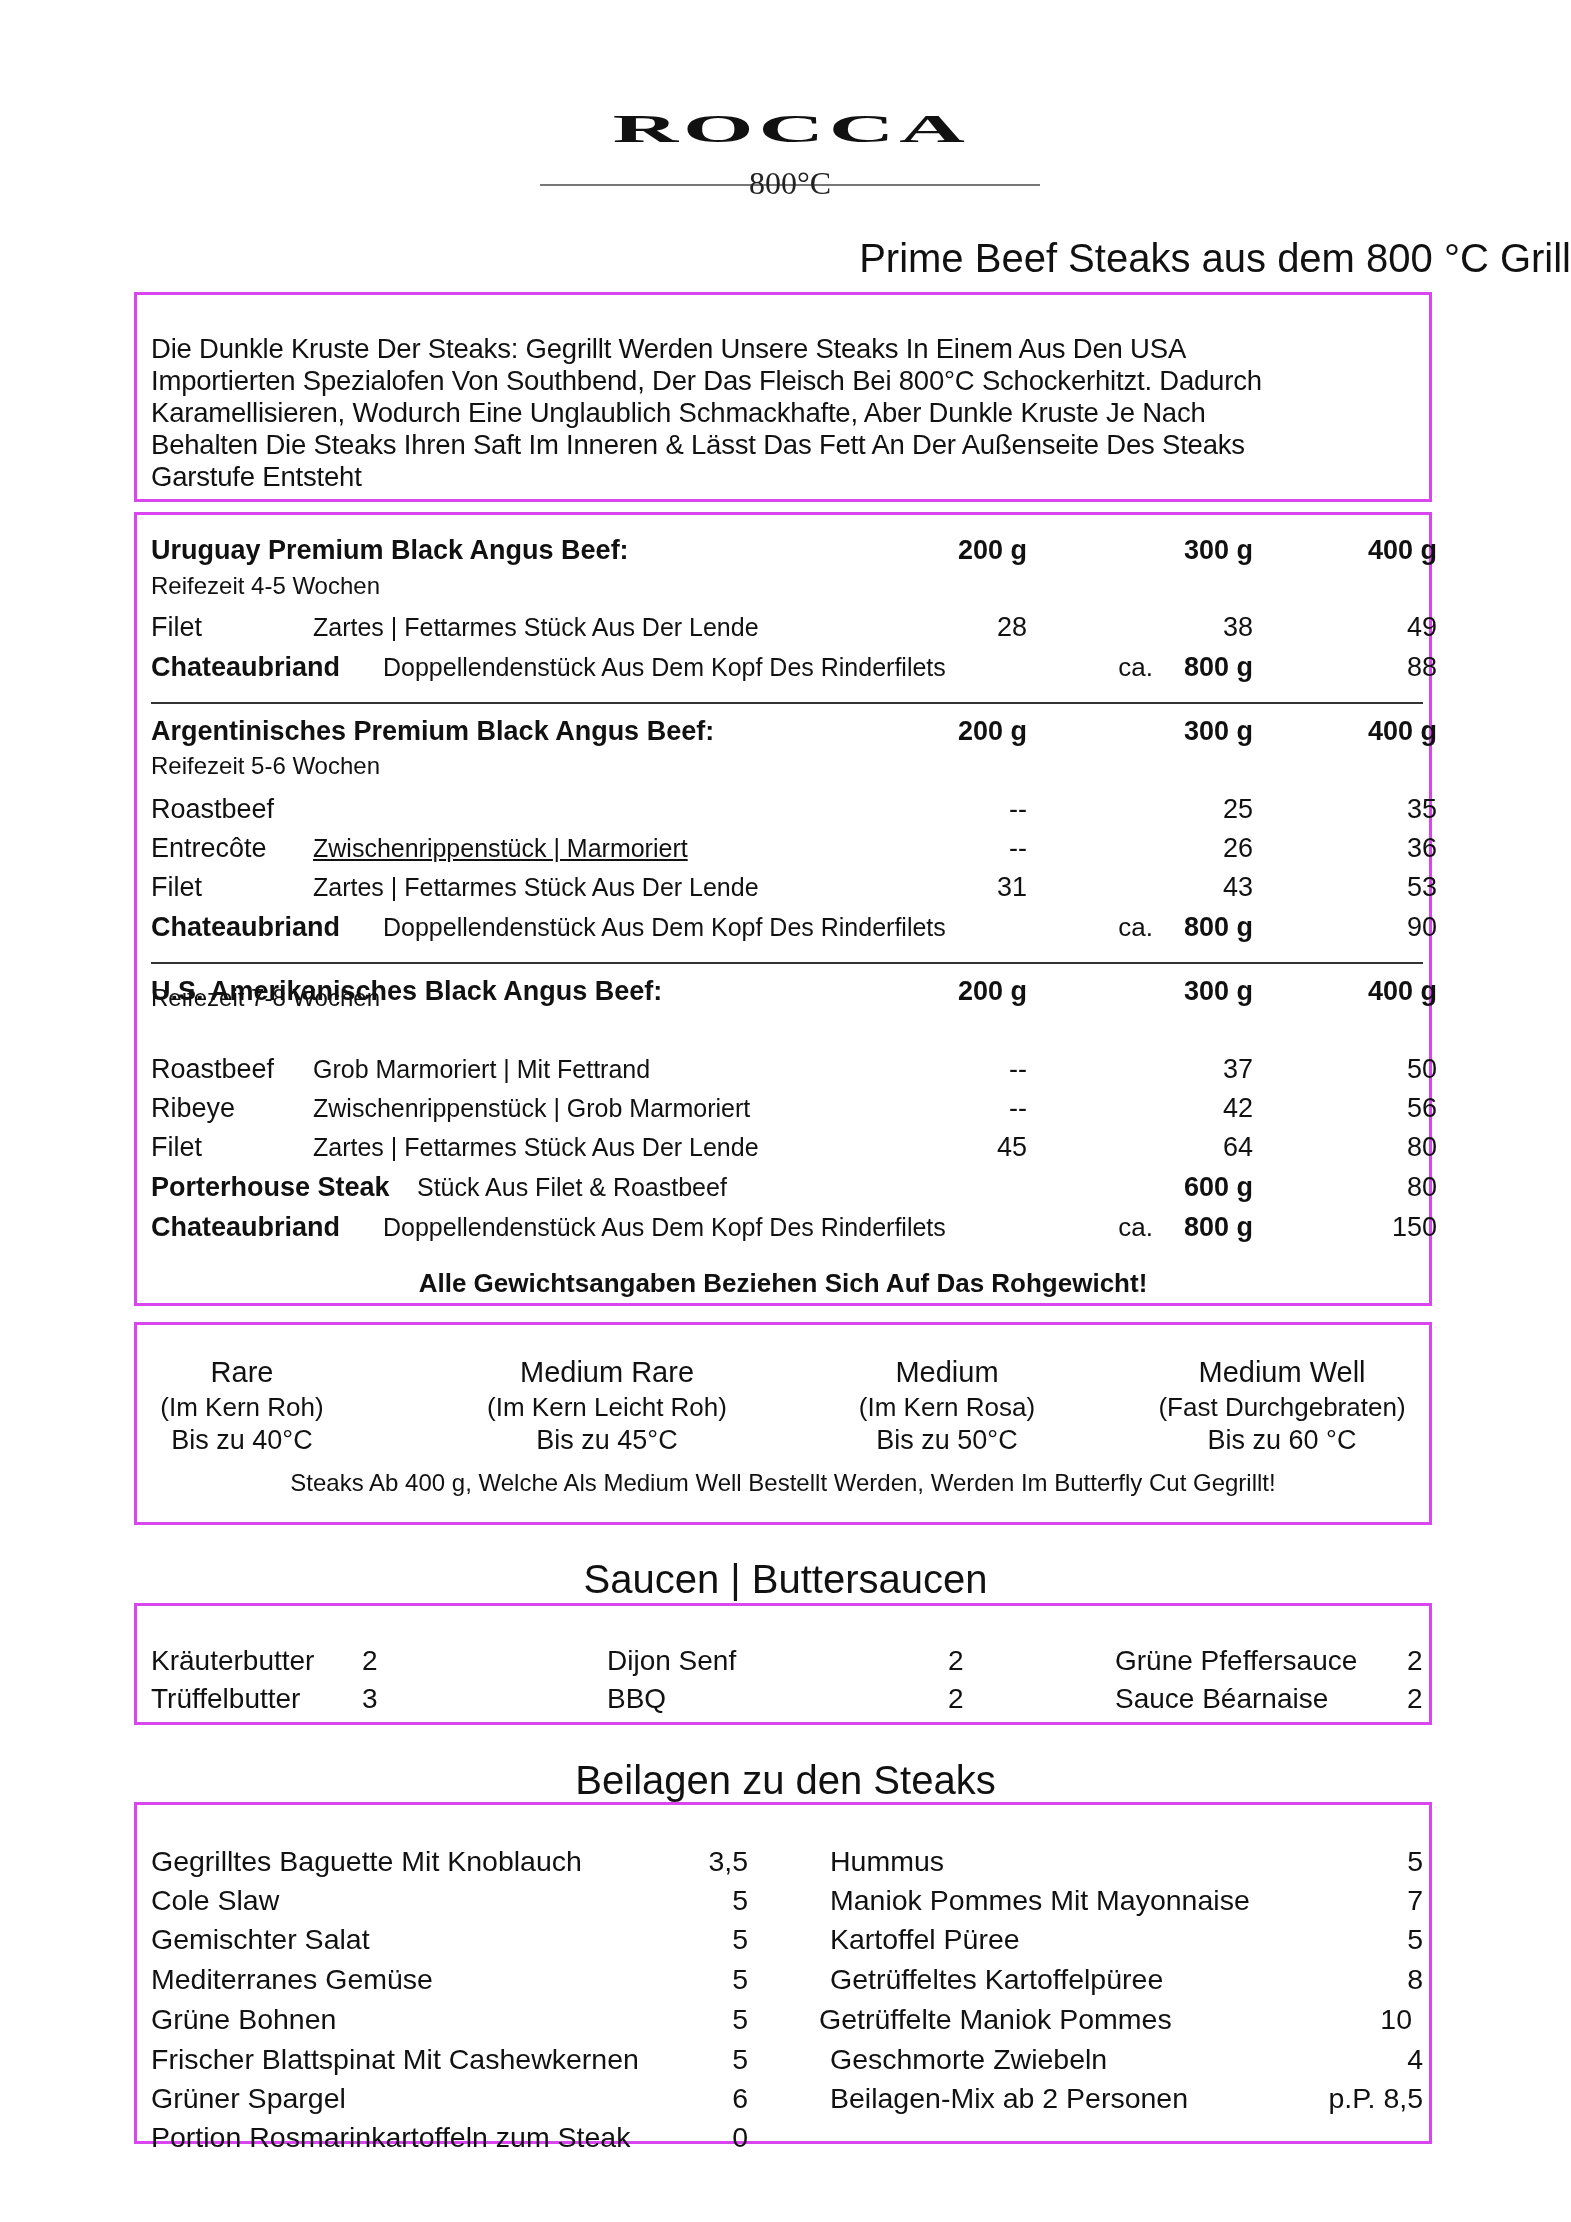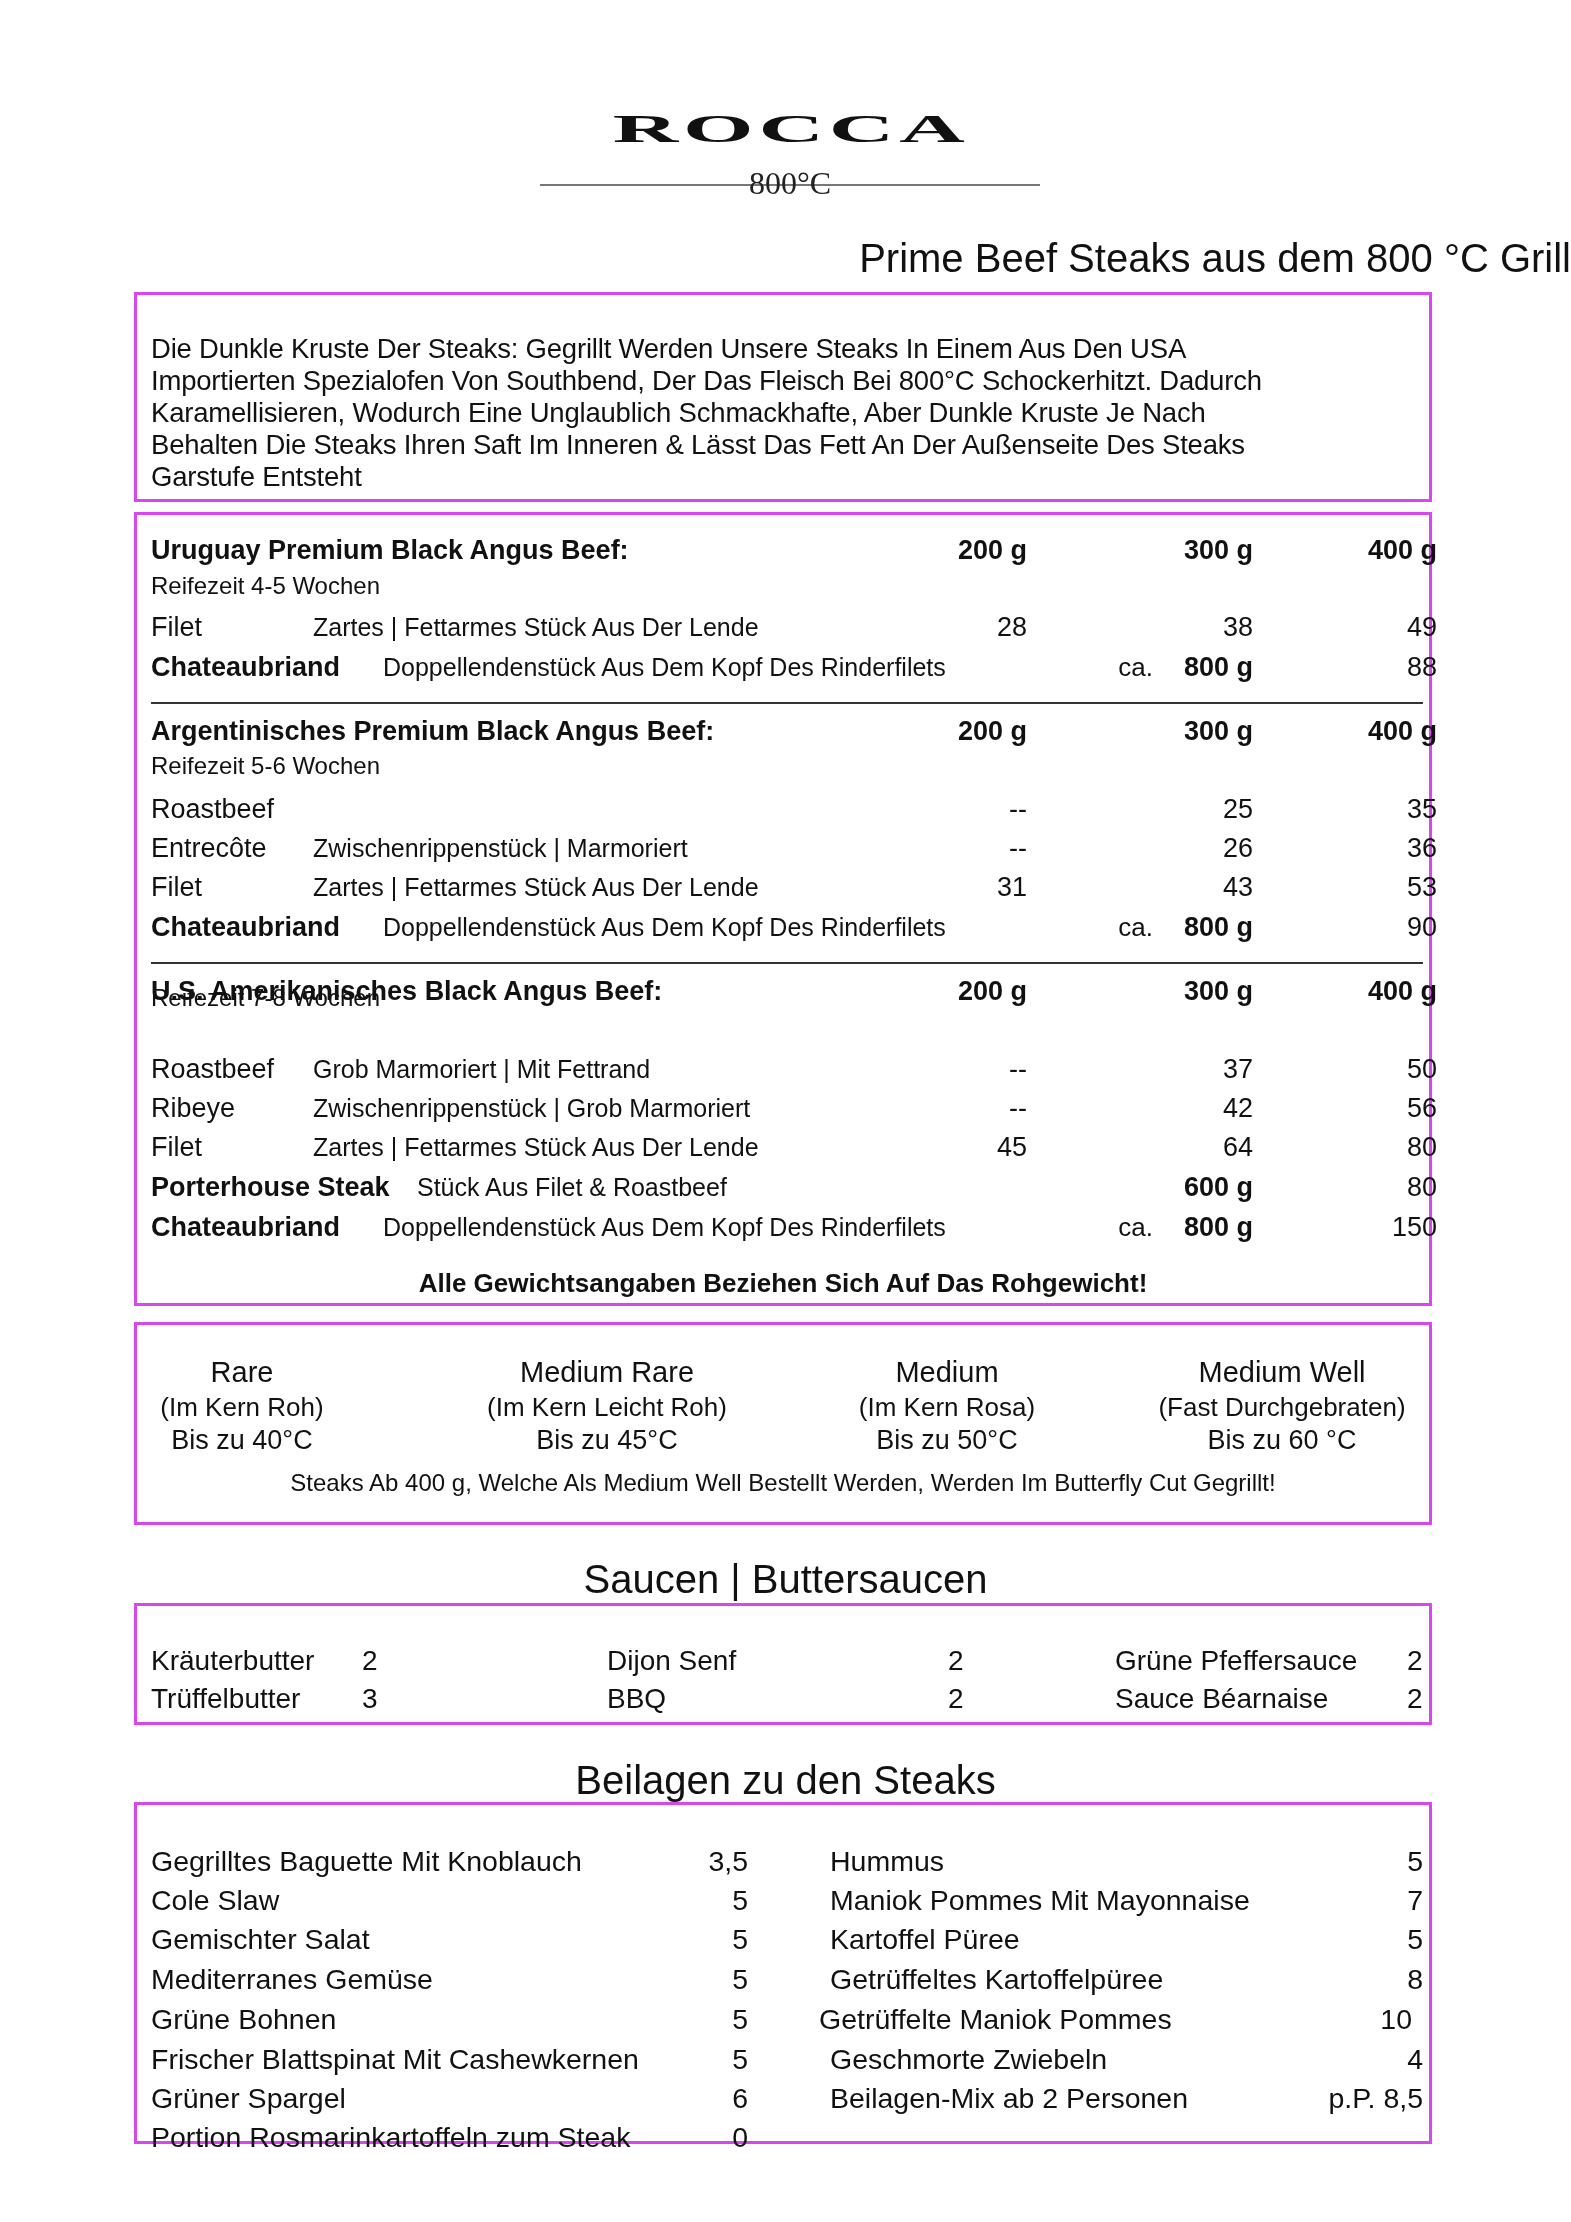--- a/index.html
+++ b/index.html
@@ -255,21 +255,21 @@
     <span class="cut">Reifezeit 5-6 Wochen</span>
   </div>
   <div class="row" style="top:276px;">
     <span class="cut">Roastbeef</span>
     <span class="col col200">--</span>
     <span class="col col300">25</span>
     <span class="col col400">35</span>
   </div>
   <div class="row" style="top:315px;">
     <span class="cut">Entrecôte</span>
-    <span class="desc" style="left:162px;">Zwischenrippenstück | Marmoriert</span>
+    <span class="desc" style="left:162px;text-decoration:underline;">Zwischenrippenstück | Marmoriert</span>
     <span class="col col200">--</span>
     <span class="col col300">26</span>
     <span class="col col400">36</span>
   </div>
   <div class="row" style="top:354px;">
     <span class="cut">Filet</span>
     <span class="desc" style="left:162px;">Zartes | Fettarmes Stück Aus Der Lende</span>
     <span class="col col200">31</span>
     <span class="col col300">43</span>
     <span class="col col400">53</span>

